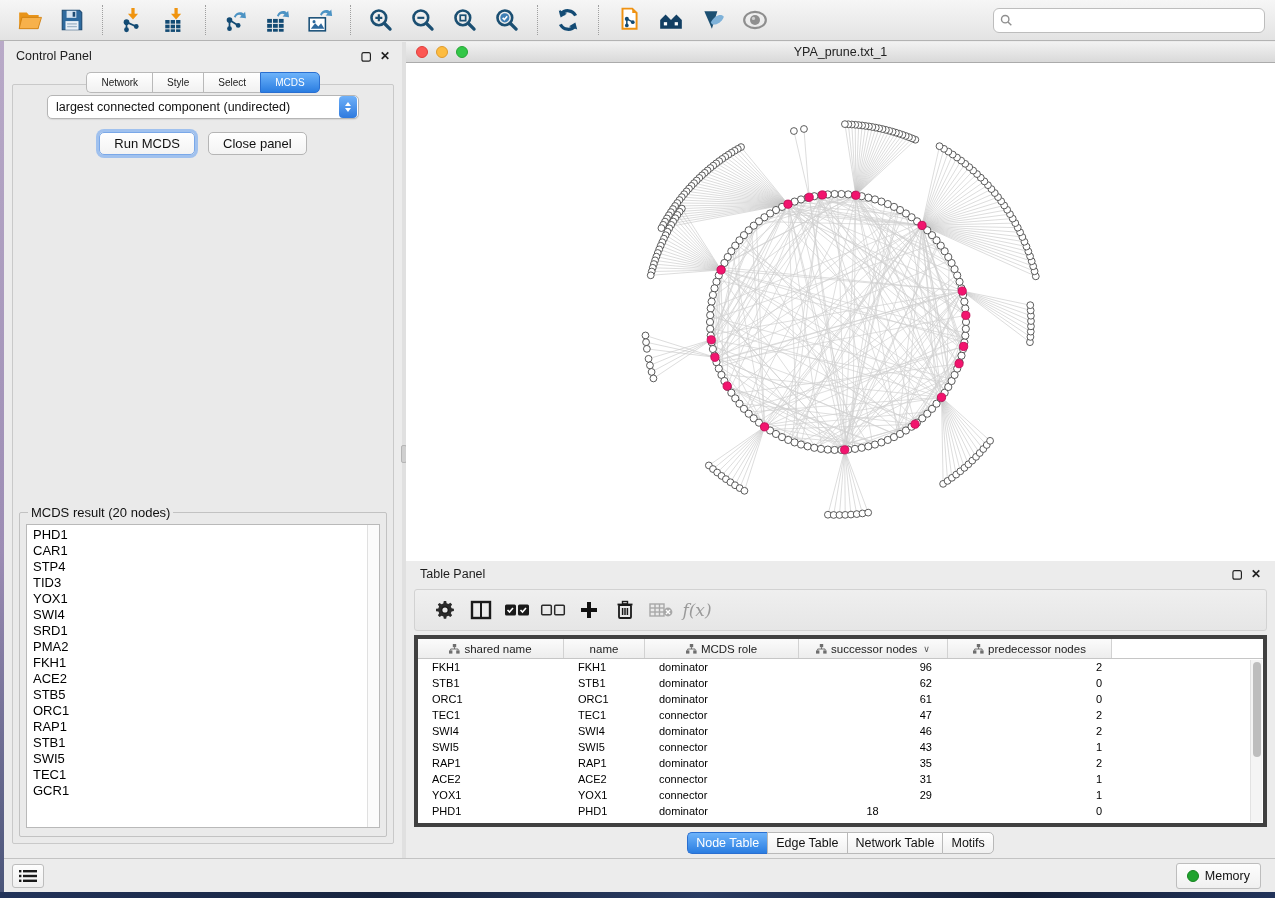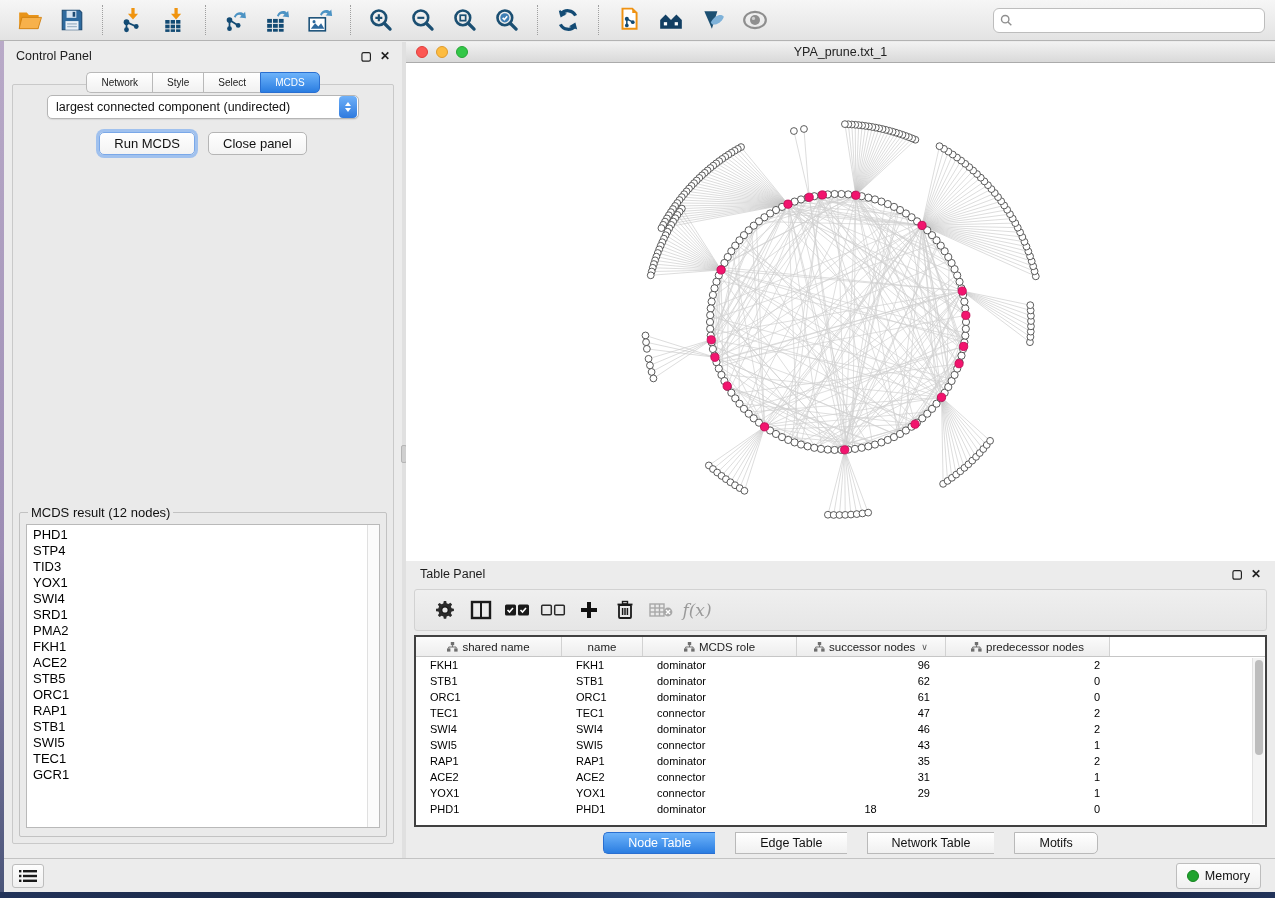--- a/index.html
+++ b/index.html
@@ -83,36 +83,36 @@
   .table-panel { position:absolute; left:406px; top:561px; width:869px; height:297px; background:#ececec; }
   .tp-head { height:26px; display:flex; align-items:center; padding:0 14px; }
   .tp-head .ttl { font-size:12.5px; color:#1d1d1d; }
   .tp-toolbar { margin:2px 8px 0; height:42px; background:linear-gradient(#efefef,#e6e6e6);
     border:1px solid #d2d2d2; border-radius:3px; display:flex; align-items:center; padding:0 14px; gap:4px; }
   .tp-btn { height:32px; min-width:32px; border:none; background:transparent; display:flex;
     align-items:center; justify-content:center; cursor:pointer; color:#1a1a1a; }
   .tp-btn.disabled { color:#a8a8a8; cursor:default; }
   .fx { font-family:"DejaVu Serif", serif; font-style:italic; font-size:17px; color:#9a9a9a; }
   .tbl-wrap { position:absolute; left:8px; right:8px; top:74px; height:192px; background:#fff;
-    border:2px solid #404040; overflow:hidden; }
+    border:4px solid #404040; overflow:hidden; }
   .tbl-headrow { display:flex; height:20px; background:linear-gradient(#fbfbfb,#ededed);
     border-bottom:1px solid #c6c6c6; }
   .th { display:flex; align-items:center; justify-content:center; gap:4px; font-size:11.5px;
     color:#222; border-right:1px solid #d2d2d2; cursor:pointer; position:relative; }
   .th svg { flex:0 0 auto; }
   .th .sort { font-size:9px; color:#555; margin-left:2px; }
   .tbl-rows { position:relative; }
   .trow { display:flex; height:16px; cursor:default; }
   .td { font-size:11px; color:#000; line-height:16px; padding:0 4px 0 14px; overflow:hidden; white-space:nowrap; }
   .td.num { text-align:right; }
   .tbl-scroll { position:absolute; top:21px; right:1px; width:12px; bottom:1px; background:#f4f4f4; border-left:1px solid #e2e2e2; }
   .tbl-scroll .thumb { position:absolute; top:2px; left:1.5px; width:8px; height:95px; background:#bdbdbd; border-radius:4px; }
   .tp-tabs { position:absolute; left:0; right:0; top:271px; display:flex; justify-content:center; }
   .tp-tab { font-size:12.5px; color:#111; background:linear-gradient(#ffffff,#f0f0f0);
-    border:1px solid #b9b9b9; border-right:none; padding:3px 24px; cursor:pointer;margin-left:20px; }
+    border:1px solid #b9b9b9; border-right:none; padding:3px 8px; cursor:pointer; }
   .tp-tab:first-child { border-radius:5px 0 0 5px; }
   .tp-tab:last-child { border-right:1px solid #b9b9b9; border-radius:0 5px 5px 0; }
   .tp-tab.sel { background:linear-gradient(#6db3fa,#2a7de1); color:#fff; border-color:#2a6fd0; }
 
   
   .statusbar { position:absolute; left:4px; right:0; bottom:6px; height:34px; background:#ececec;
     border-top:1px solid #c3c3c3; display:flex; align-items:center; padding:0 8px; }
   .sb-listbtn { width:32px; height:24px; background:linear-gradient(#fdfdfd,#f0f0f0);
     border:1px solid #bdbdbd; border-radius:3px; display:flex; align-items:center; justify-content:center; cursor:pointer; }
   .memory-btn { margin-left:auto; height:26px; background:linear-gradient(#fdfdfd,#f0f0f0);
@@ -302,24 +302,25 @@
         <span class="step">
             <i class="up"></i>
             <i class="dn"></i>
           </span>
       </div>
       <div class="btnrow">
         <button class="mbtn focus">Run MCDS</button>
         <button class="mbtn">Close panel</button>
       </div>
       <fieldset class="mcds-result">
-        <legend>MCDS result (12 nodes)</legend>
+        <legend>MCDS result (20 nodes)</legend>
         <div class="mcds-list">
           <ul id="mcds-ul">
               <li>PHD1</li>
+              <li>CAR1</li>
               <li>STP4</li>
               <li>TID3</li>
               <li>YOX1</li>
               <li>SWI4</li>
               <li>SRD1</li>
               <li>PMA2</li>
               <li>FKH1</li>
               <li>ACE2</li>
               <li>STB5</li>
               <li>ORC1</li>

